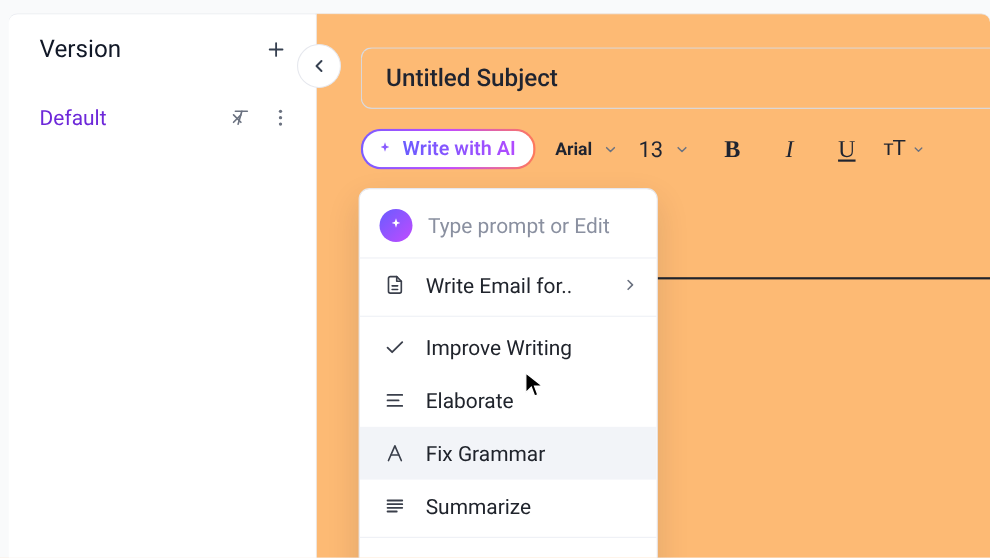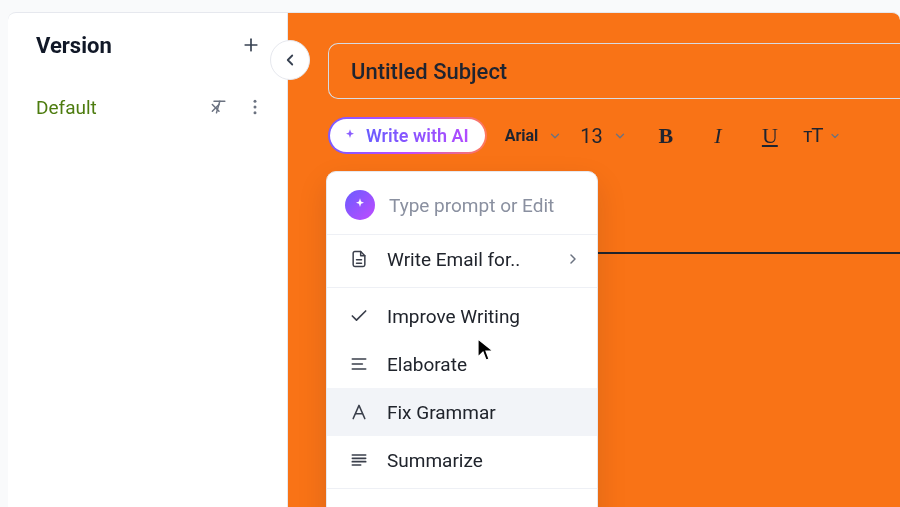--- a/index.html
+++ b/index.html
@@ -27,37 +27,37 @@
     position: relative;
   }
   .sidebar-header {
     display: flex;
     align-items: center;
     justify-content: space-between;
     padding: 18px 22px 10px 28px;
   }
   .sidebar-title {
     font-size: 22px;
-    font-weight: 700;
+    font-weight: 400;
     color: #111827;
   }
   .plus-btn {
     width: 28px; height: 28px;
     display: flex; align-items: center; justify-content: center;
     color: #374151; cursor: pointer;
     border-radius: 6px;
   }
   .version-row {
     display: flex;
     align-items: center;
     padding: 24px 18px 10px 28px;
     gap: 8px;
   }
   .version-label {
-    color: #4d7c0f;
+    color: #6d28d9;
     font-size: 19px;
     flex: 1;
     cursor: pointer;
   }
   .row-icon {
     width: 28px; height: 28px;
     display: flex; align-items: center; justify-content: center;
     color: #6b7280; cursor: pointer;
     border-radius: 6px;
   }
@@ -71,21 +71,21 @@
     border: 1px solid #e6e8ee;
     border-radius: 50%;
     display: flex; align-items: center; justify-content: center;
     color: #374151;
     cursor: pointer;
     z-index: 20;
   }
   
   .main {
     flex: 1;
-    background: #f97316;
+    background: #fdba74;
     border-top: 1px solid #e6e8ee;
     border-radius: 0 8px 0 0;
     position: relative;
     padding-left: 40px;
   }
   .subject {
     margin-top: 30px;
     margin-right: 0;
     height: 56px;
     border: 1px solid #d7dbe3;

